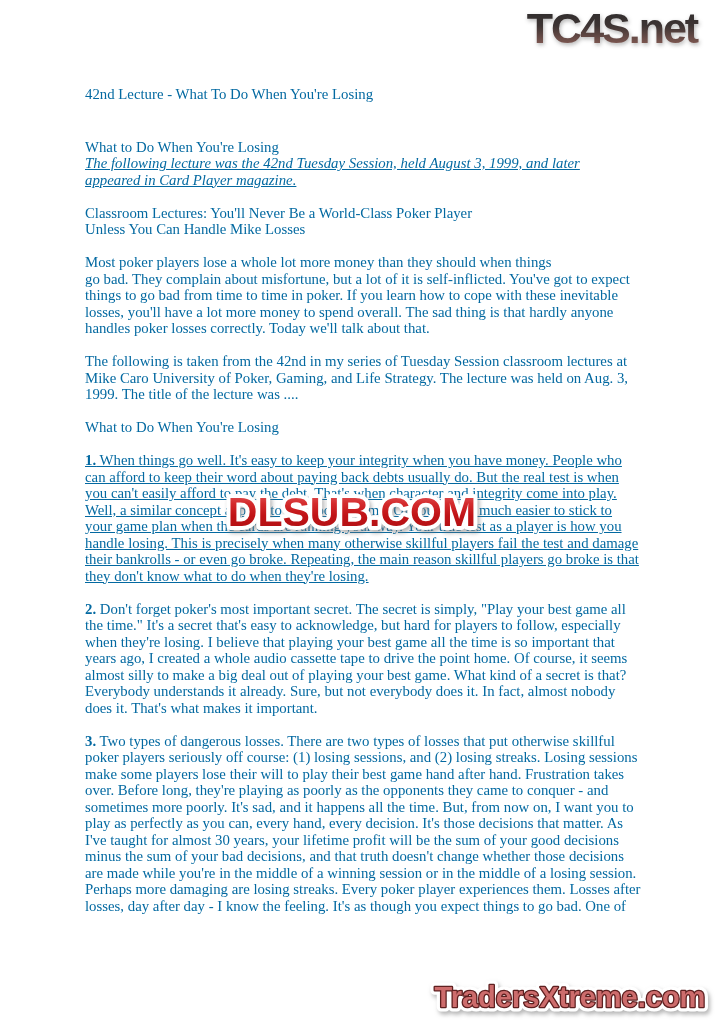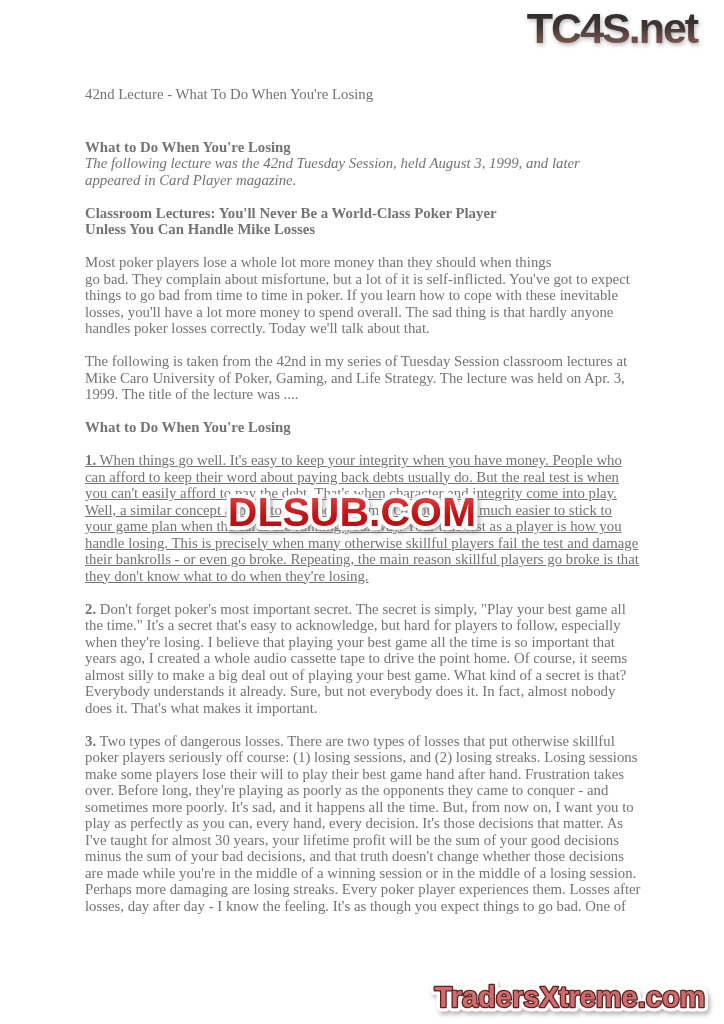--- a/index.html
+++ b/index.html
@@ -11,26 +11,26 @@
     overflow: hidden;
     font-family: "Liberation Serif", serif;
   }
   .doc {
     position: absolute;
     left: 85px;
     top: 86px;
     width: 575px;
     font-size: 14.8px;
     line-height: 16.5px;
-    color: #737373;
+    color: #0369a1;
   }
   .doc p, .doc .block { margin: 0 0 16.5px 0; }
   .doc p.title-line { margin-bottom: 36px; }
-  .b { font-weight: bold; }
-  .i { font-style: italic; }
+  .b { font-weight: normal; }
+  .i { font-style: italic; text-decoration: underline; }
   .pre { white-space: pre-line; }
   p.rel { position: relative; text-decoration: underline; }
   .logo-top {
     position: absolute;
     top: 0;
     right: 2px;
   }
   .dlsub {
     position: absolute;
     left: 112px;
@@ -71,21 +71,21 @@
     <p class="b pre">Classroom Lectures: You'll Never Be a World-Class Poker Player
 Unless You Can Handle Mike Losses</p>
 
     <p class="pre">Most poker players lose a whole lot more money than they should when things
 go bad. They complain about misfortune, but a lot of it is self-inflicted. You've got to expect
 things to go bad from time to time in poker. If you learn how to cope with these inevitable
 losses, you'll have a lot more money to spend overall. The sad thing is that hardly anyone
 handles poker losses correctly. Today we'll talk about that.</p>
 
     <p class="pre">The following is taken from the 42nd in my series of Tuesday Session classroom lectures at
-Mike Caro University of Poker, Gaming, and Life Strategy. The lecture was held on Apr. 3,
+Mike Caro University of Poker, Gaming, and Life Strategy. The lecture was held on Aug. 3,
 1999. The title of the lecture was ....</p>
 
     <p class="b">What to Do When You're Losing</p>
 
     <p class="rel"><b>1.</b><span class="pre"> When things go well. It's easy to keep your integrity when you have money. People who
 can afford to keep their word about paying back debts usually do. But the real test is when
 you can't easily afford to pay the debt. That's when character and integrity come into play.
 Well, a similar concept applies to your poker game. Of course, it's much easier to stick to
 your game plan when the cards are running your way. Your true test as a player is how you
 handle losing. This is precisely when many otherwise skillful players fail the test and damage

